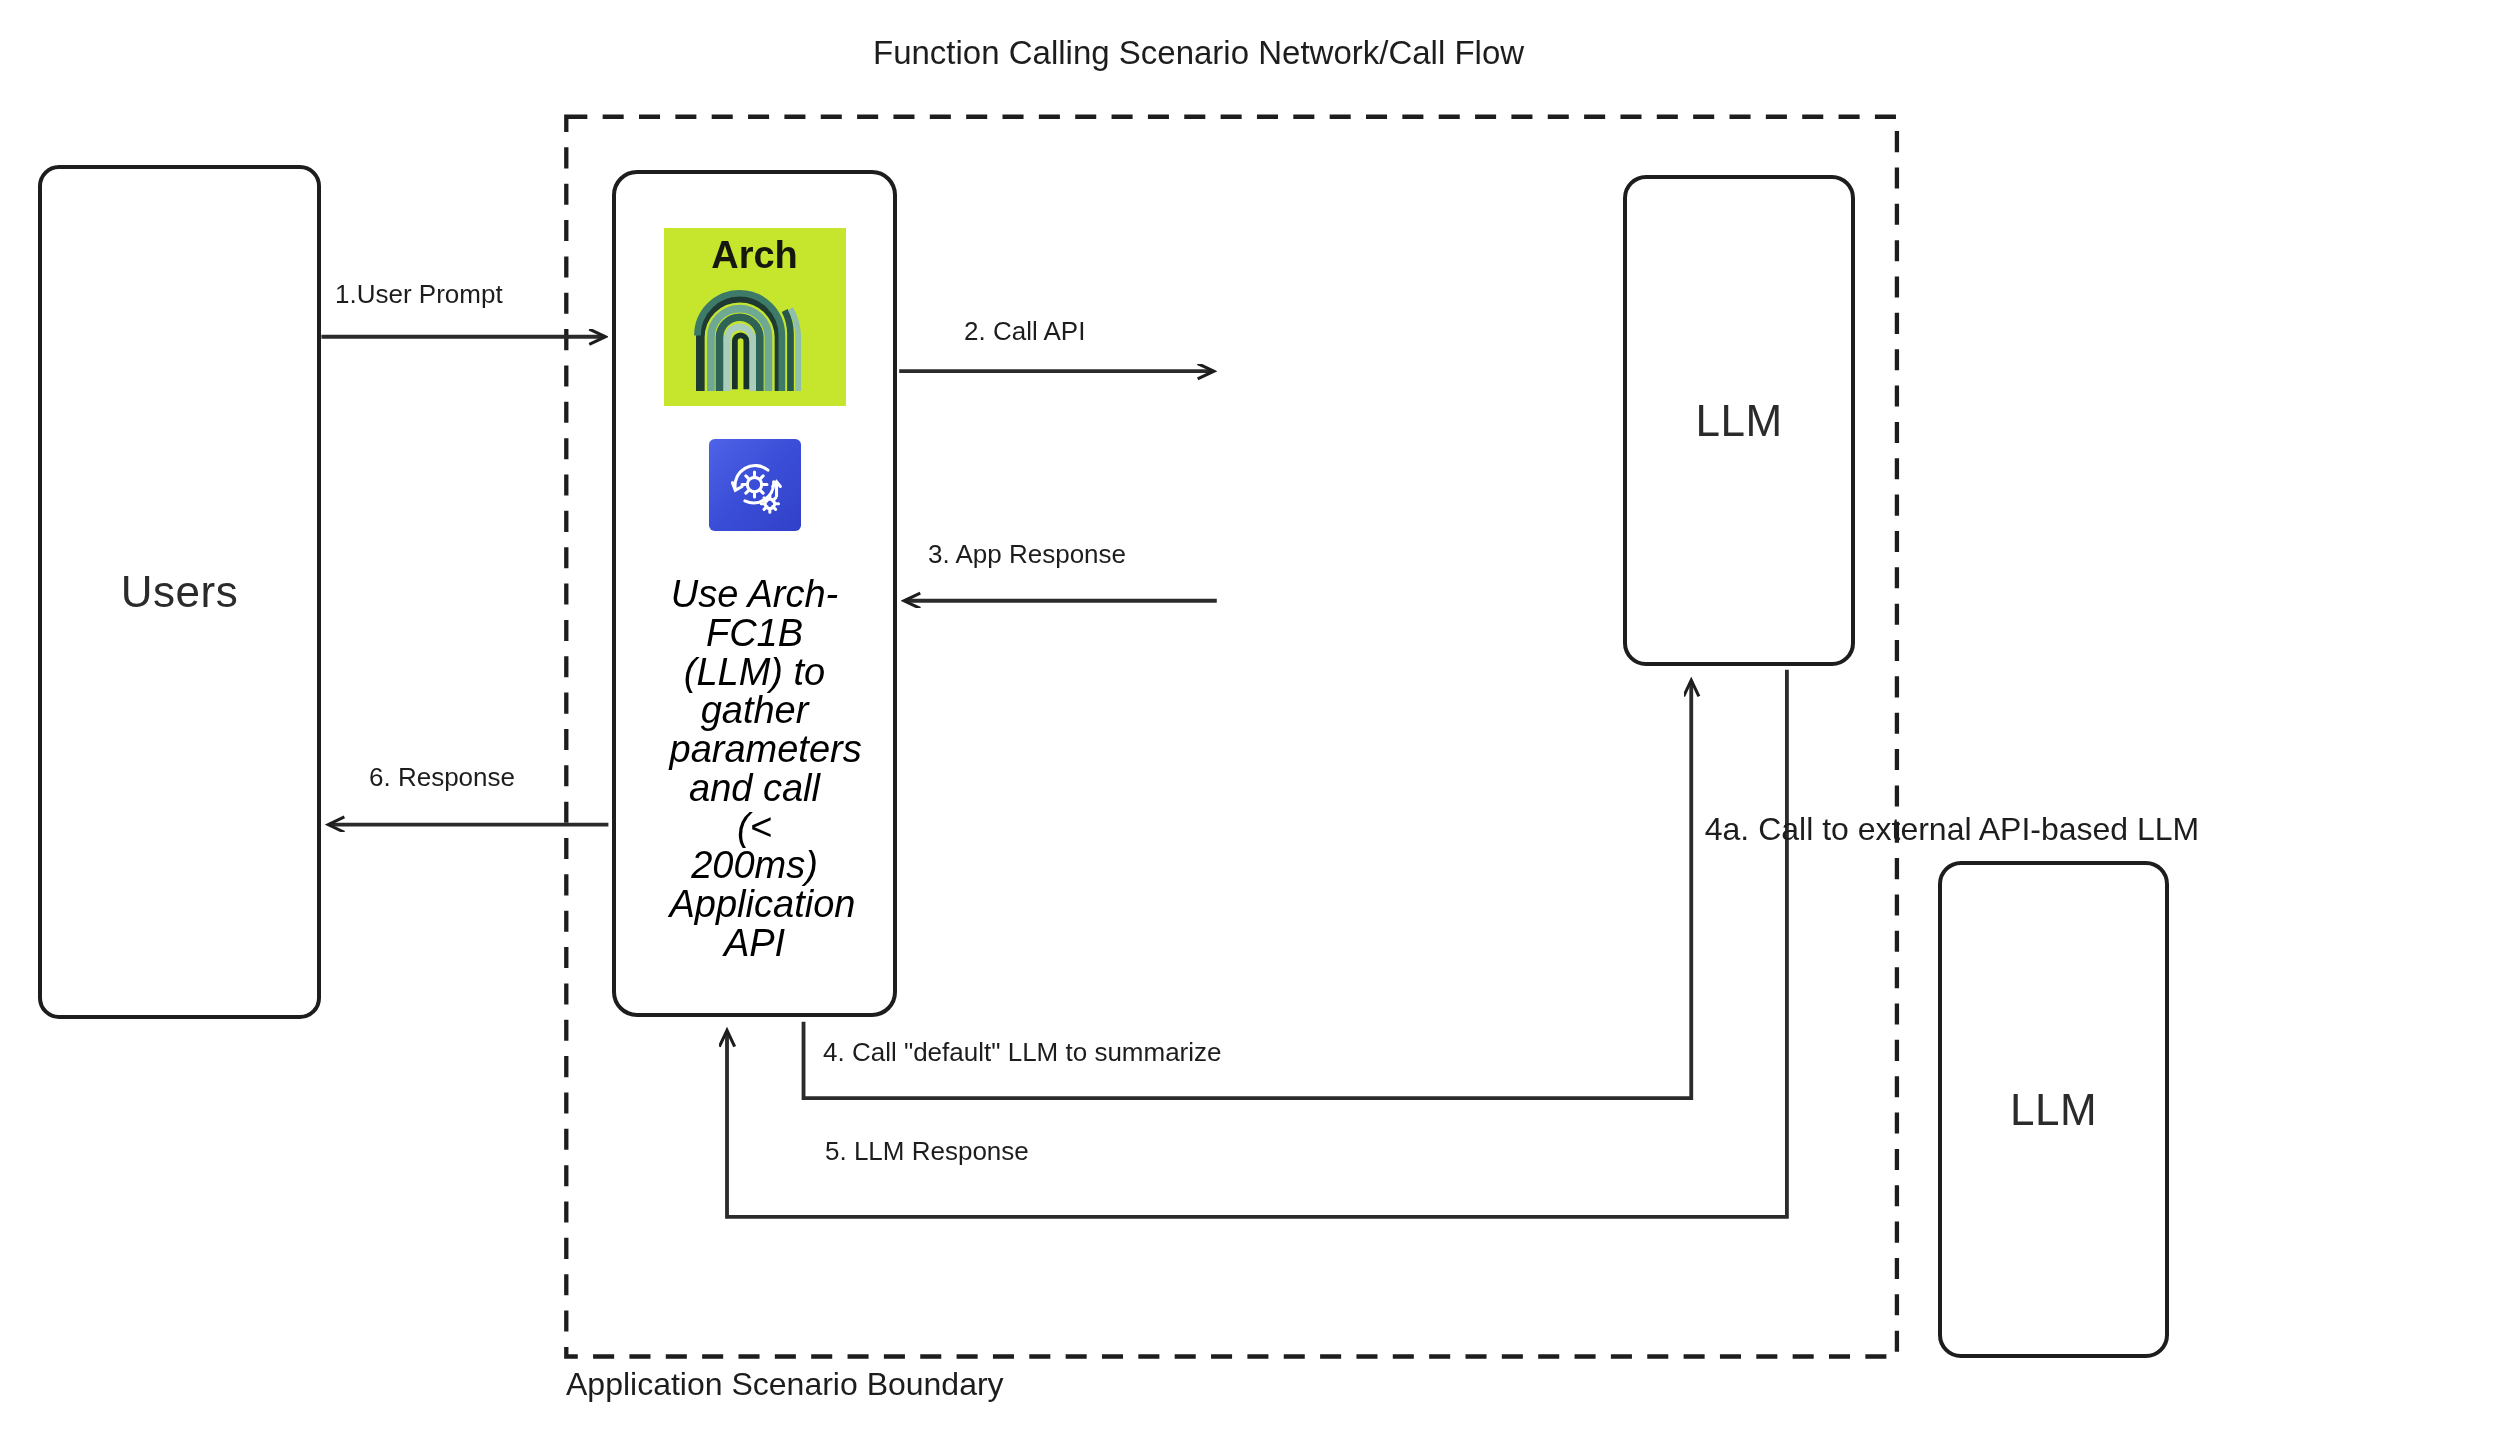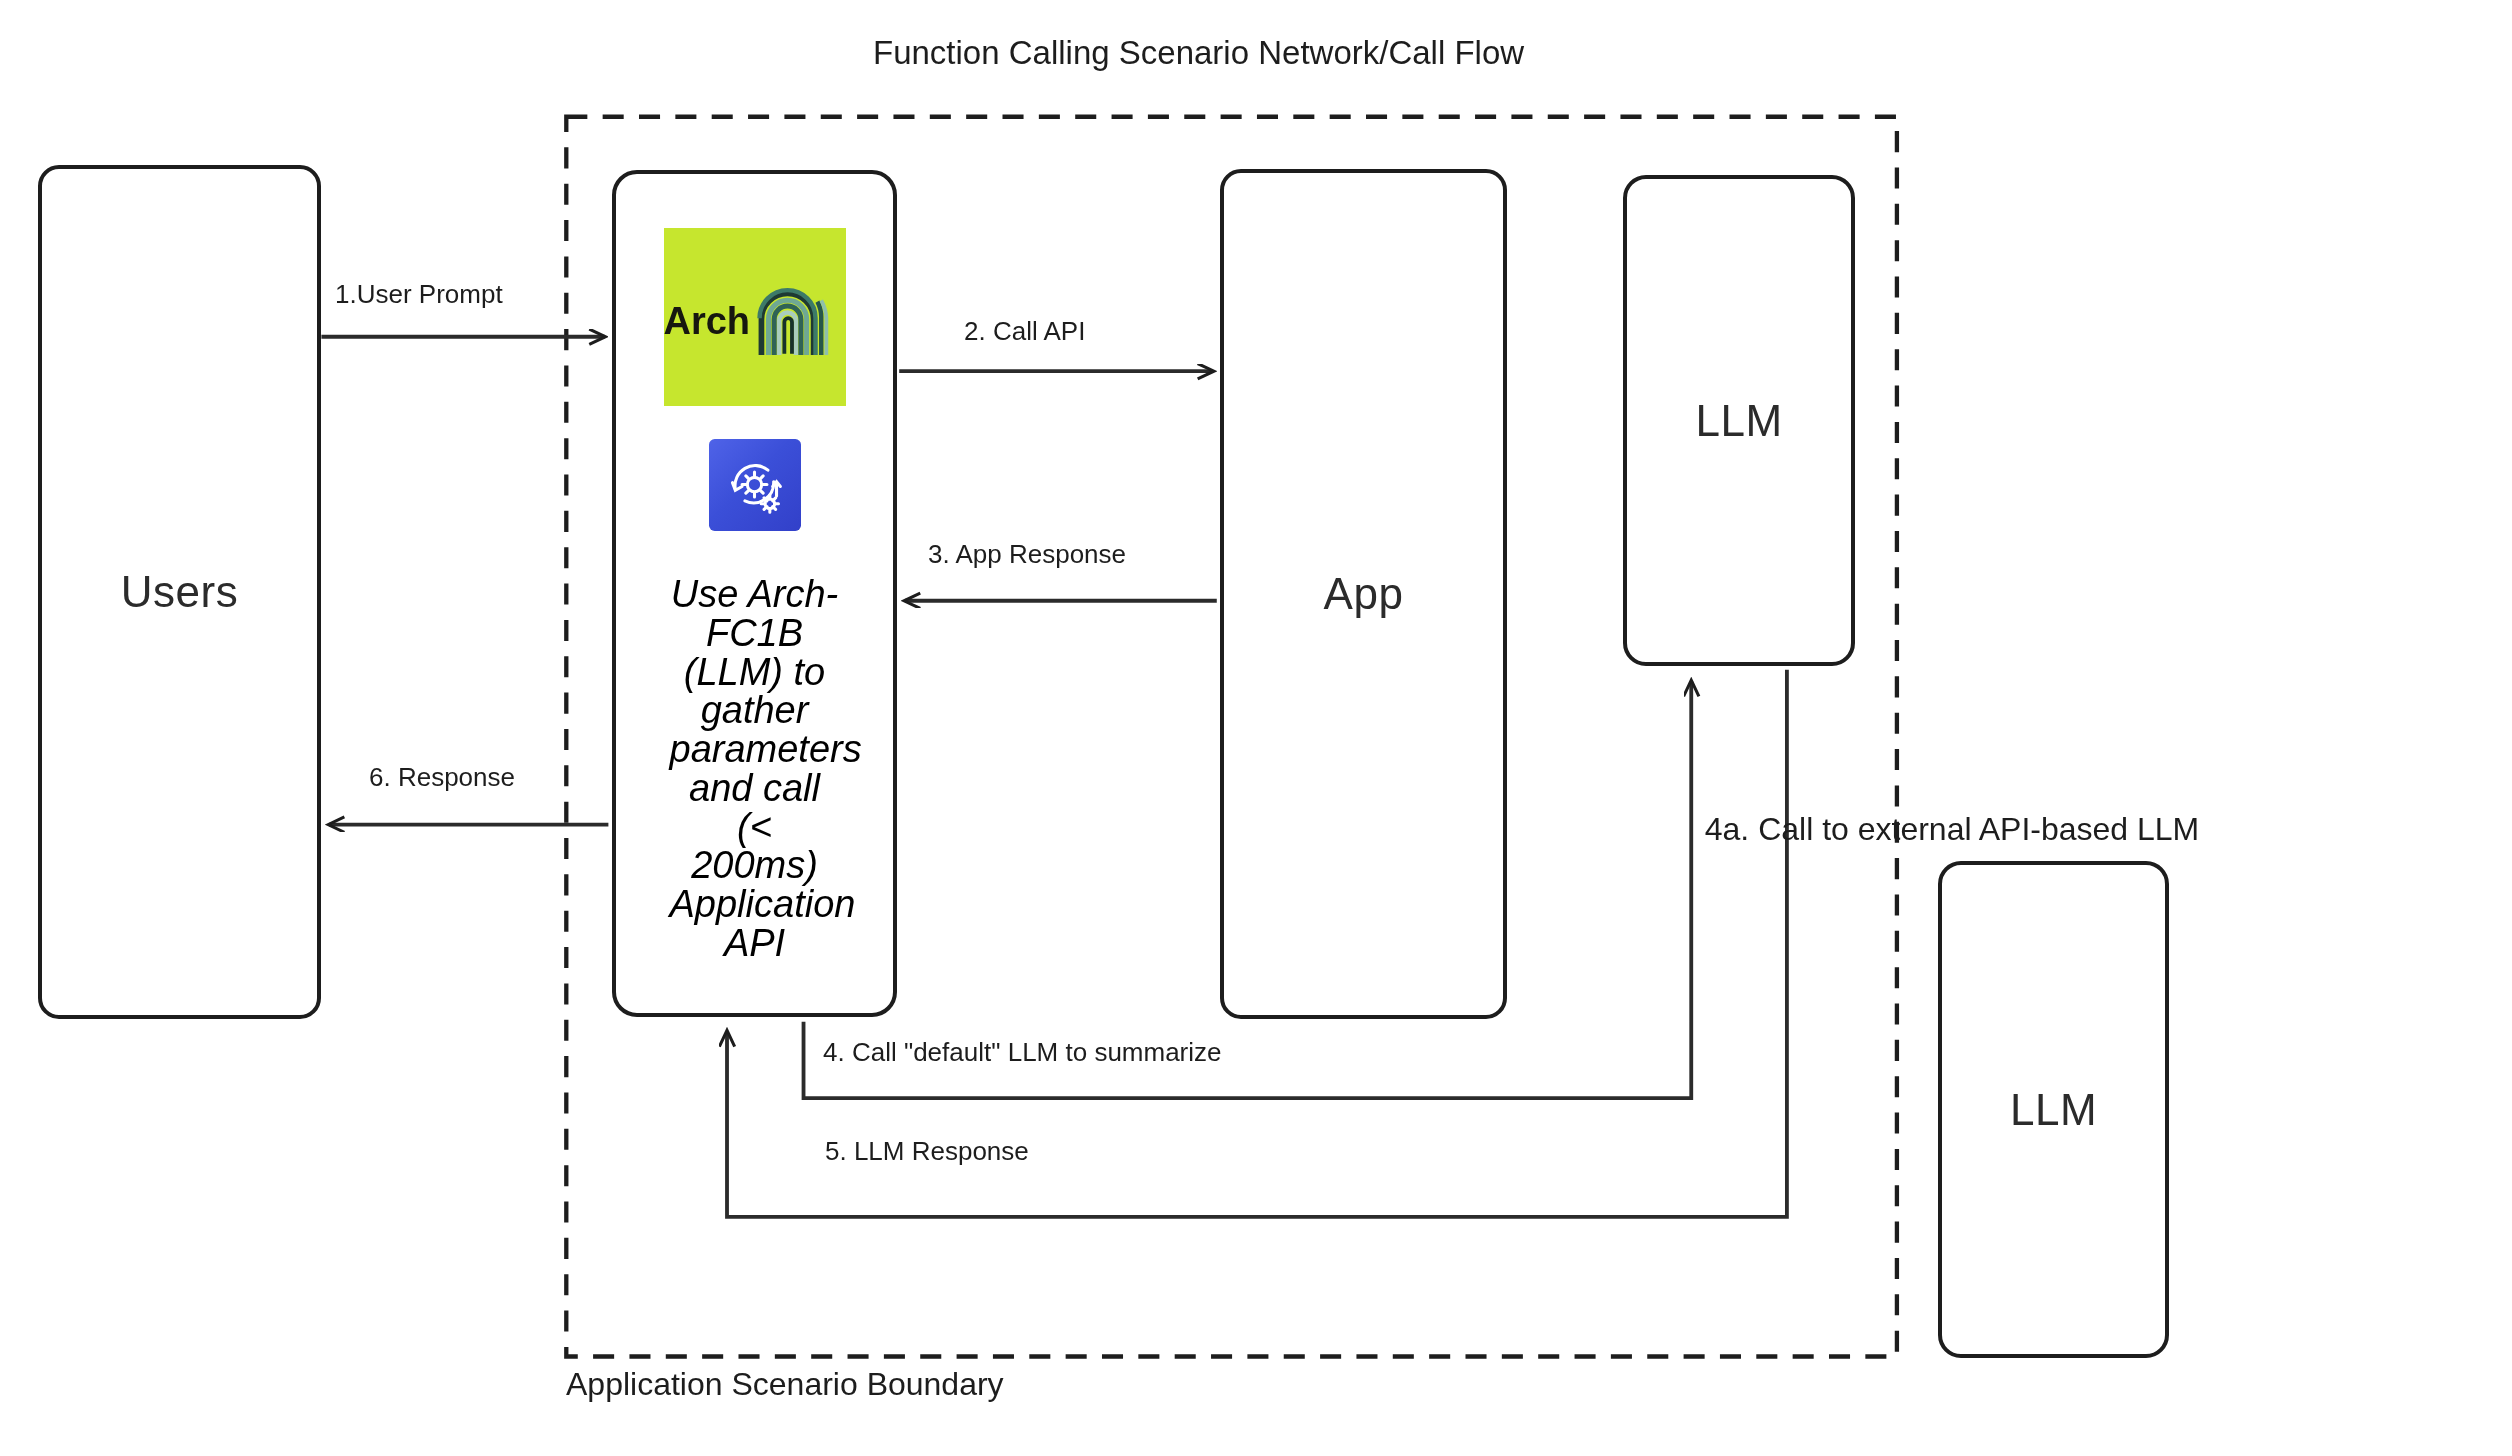--- a/index.html
+++ b/index.html
@@ -29,21 +29,21 @@
   #node-app{left:1220px;top:169px;width:287px;height:850px;}
   
   #node-llm-internal{left:1623px;top:175px;width:232px;height:491px;border-radius:23px;}
   
   #node-llm-external{left:1938px;top:861px;width:231px;height:497px;border-radius:23px;}
 
   #arch-inner{position:absolute;left:0;top:0;width:100%;height:100%;
               display:flex;flex-direction:column;align-items:center;padding-top:54px;box-sizing:border-box;}
 
   #arch-logo{width:182px;height:178px;background:#c6e62e;position:relative;
-             display:flex;flex-direction:row;align-items:center;}
+             display:flex;flex-direction:column;align-items:center;}
   #arch-logo-text{font-size:38px;font-weight:bold;color:#16170f;margin-top:7.7px;line-height:1;}
   #arch-logo-mark{margin-top:1.9px;}
 
   #fc-icon{width:92px;height:92px;margin-top:33px;border-radius:5.7px;
            background:linear-gradient(135deg,#4f63e8 0%,#3b4fd8 45%,#3240c9 100%);
            display:flex;align-items:center;justify-content:center;}
 
   #arch-note{margin-top:44px;width:170px;font-size:38px;font-style:italic;
              line-height:1.02;text-align:center;color:#000000;}
 </style>
@@ -111,23 +111,20 @@
           <path d="M52,46 L52,50 M52,60 L52,64 M43,55 L47,55 M57,55 L61,55
                    M46,49 L49,52 M55,58 L58,61 M58,49 L55,52 M49,58 L46,61"></path>
           <path d="M59,47 L59,33 M55,37 L59,32 L63,37"></path>
         </svg>
       </div>
 
       <div id="arch-note">Use Arch-FC1B (LLM) to gather parameters and call (&lt; 200ms) Application API</div>
     </div>
   </div>
 
-  <div class="node" id="node-app">
-    <span class="node-label">App</span>
-  </div>
 
   <div class="node" id="node-llm-internal">
     <span class="node-label">LLM</span>
   </div>
 
   <div class="node" id="node-llm-external">
     <span class="node-label">LLM</span>
   </div>
 
   <div class="edge-label" style="left:335px;top:279px;">1.User Prompt</div>

